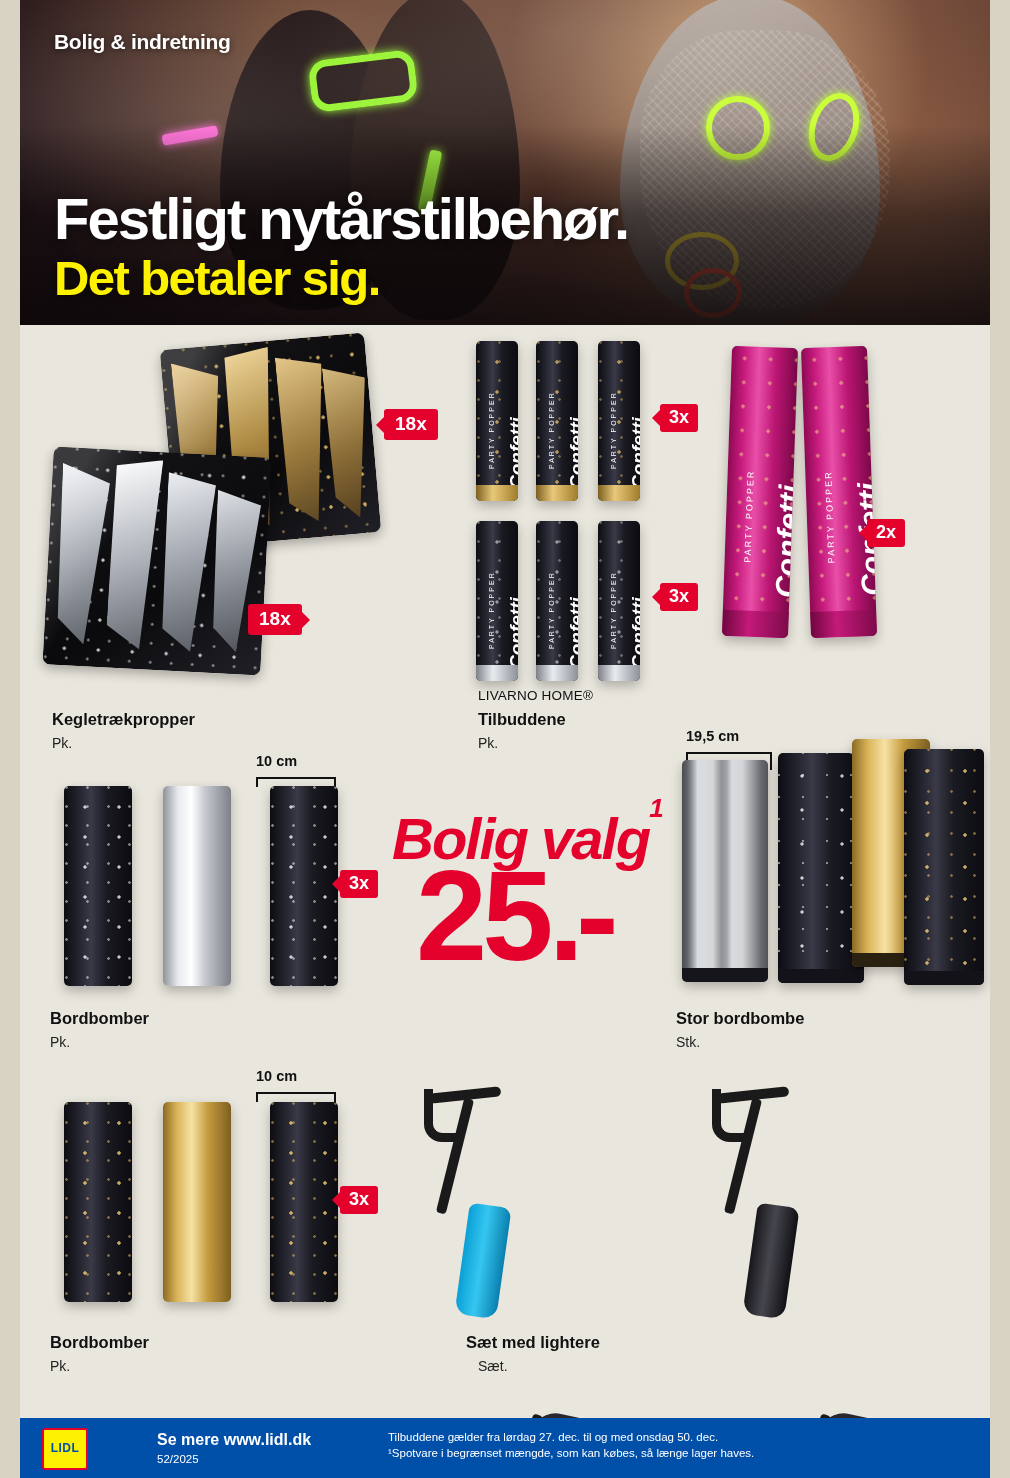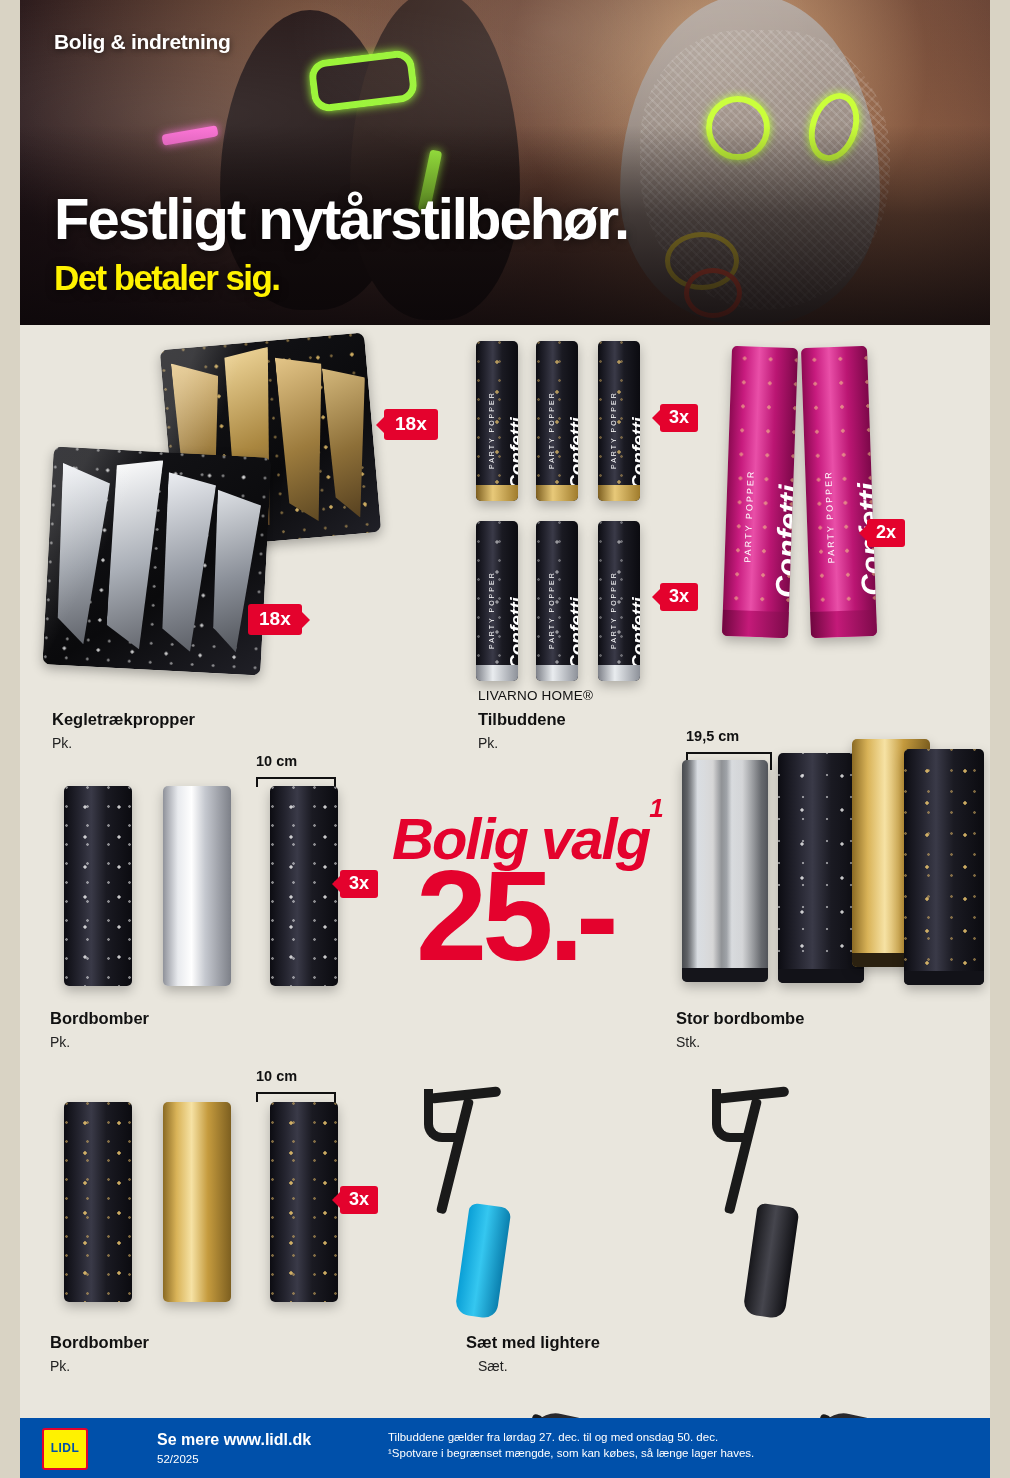--- a/index.html
+++ b/index.html
@@ -136,21 +136,21 @@
     line-height: 58px;
     font-weight: bold;
     color: #ffffff;
     letter-spacing: -2px;
     text-shadow: 0 2px 10px rgba(0,0,0,.55);
   }
   .hero-h2 {
     position: absolute;
     left: 34px;
     top: 252px;
-    font-size: 35px;
+    font-size: 49px;
     line-height: 52px;
     font-weight: bold;
     color: #fff200;
     letter-spacing: -1.6px;
     text-shadow: 0 2px 10px rgba(0,0,0,.55);
   }
 
   
   .content {
     position: absolute;

